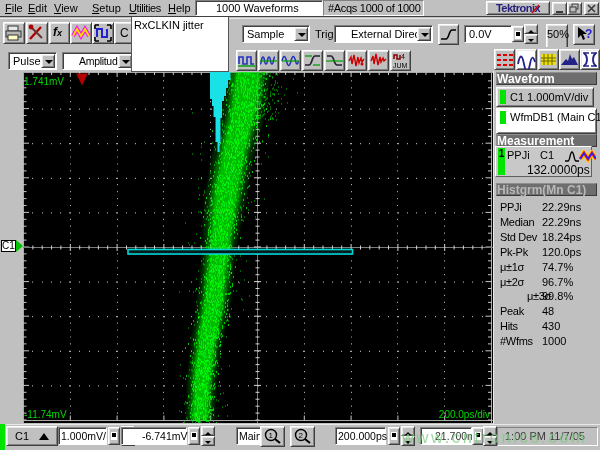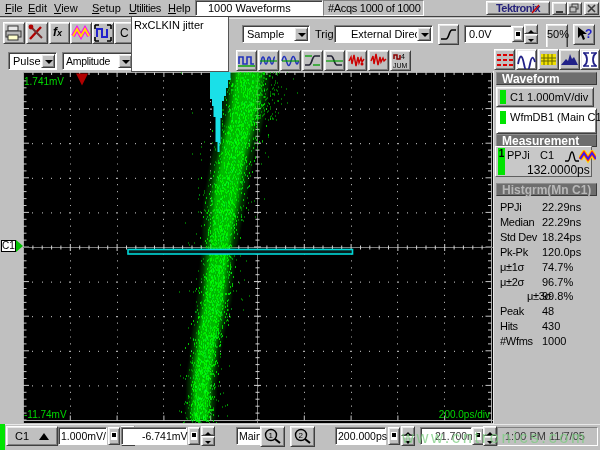--- a/index.html
+++ b/index.html
@@ -1,39 +1,39 @@
 <!DOCTYPE html>
 <html><head><meta charset="utf-8"><style>
 *{margin:0;padding:0;box-sizing:border-box}
 body{width:600px;height:450px;background:#c0c0c0;font-family:"Liberation Sans",sans-serif;position:relative;overflow:hidden;font-size:11px;color:#000}
 .abs{position:absolute}
 .btn{position:absolute;background:#c0c0c0;border:1px solid;border-color:#fff #404040 #404040 #fff;box-shadow:inset 1px 1px 0 #e8e8e8,inset -1px -1px 0 #808080}
 .sunk{position:absolute;background:#fff;border:1px solid;border-color:#808080 #fff #fff #808080;box-shadow:inset 1px 1px 0 #404040}
 .sunkg{position:absolute;background:#c0c0c0;border:1px solid;border-color:#808080 #fff #fff #808080}
-.hdr{position:absolute;left:496px;width:101px;height:13px;background:#6e6e6e;color:#fff;font-weight:bold;font-size:12px;line-height:13px;padding-left:5px;border:1px solid;border-color:#8f8f8f #3a3a3a #3a3a3a #8f8f8f}
+.hdr{position:absolute;left:496px;width:101px;height:13px;background:#6e6e6e;color:#fff;font-weight:bold;font-size:12px;line-height:13px;border:1px solid;border-color:#8f8f8f #3a3a3a #3a3a3a #8f8f8f}
 .cmb .ar{position:absolute;right:1px;top:1px;bottom:1px;width:14px;background:#c0c0c0;border:1px solid;border-color:#fff #404040 #404040 #fff;box-shadow:inset 1px 1px 0 #e8e8e8,inset -1px -1px 0 #808080}
 .ar:after{content:"";position:absolute;left:3px;top:5px;border:4px solid transparent;border-top:4px solid #000}
 .spin{position:absolute;width:14px}
 .spin div{position:absolute;left:0;width:14px;height:50%;background:#c0c0c0;border:1px solid;border-color:#fff #404040 #404040 #fff;box-shadow:inset 1px 1px 0 #e8e8e8,inset -1px -1px 0 #808080}
 .spin .dn{top:50%}
 .spin .up:after{content:"";position:absolute;left:3px;top:2px;border:3px solid transparent;border-bottom:3px solid #000}
 .spin .dn:after{content:"";position:absolute;left:3px;top:4px;border:3px solid transparent;border-top:3px solid #000}
 .kp{position:absolute;width:12px;height:18px;background:#c0c0c0;border:1px solid;border-color:#fff #404040 #404040 #fff;box-shadow:inset 1px 1px 0 #e8e8e8,inset -1px -1px 0 #808080}
 .kp:after{content:"";position:absolute;left:2px;top:4px;width:6px;height:8px;background:#000;box-shadow:inset 1px 1px 0 #fff, inset -1px -3px 0 #fff}
 .gb{position:absolute;background:#00e400}
 </style></head><body>
 
 <div class="abs" style="left:0;top:0;width:600px;height:17px;background:#c0c0c0;border-bottom:1px solid #404040"></div>
 <div class="abs" style="left:5px;top:2px"><u>F</u>ile</div>
 <div class="abs" style="left:28px;top:2px"><u>E</u>dit</div>
 <div class="abs" style="left:54px;top:2px"><u>V</u>iew</div>
 <div class="abs" style="left:92px;top:2px"><u>S</u>etup</div>
 <div class="abs" style="left:129px;top:2px;letter-spacing:-0.4px"><u>U</u>tilities</div>
 <div class="abs" style="left:168px;top:2px"><u>H</u>elp</div>
-<div class="sunk" style="left:195px;top:0;width:128px;height:16px;line-height:15px;padding-left:12px;background:#fff">1000 Waveforms</div>
+<div class="sunk" style="left:195px;top:0;width:128px;height:16px;line-height:15px;padding-left:20px;background:#fff">1000 Waveforms</div>
 <div class="sunkg" style="left:323px;top:0;width:101px;height:16px;line-height:15px;padding-left:4px;white-space:nowrap;overflow:hidden;letter-spacing:-0.3px">#Acqs 1000 of 1000</div>
 <div class="btn" style="left:486px;top:1px;width:64px;height:14px;text-align:center">
   <span style="color:#26227a;font-weight:bold;font-size:11px;line-height:12px;letter-spacing:-0.5px">Tektronix</span>
   <svg width="64" height="14" style="position:absolute;left:0;top:0">
       <path d="M45 11 L52 3" stroke="#cc0000" stroke-width="1.4" fill="none"></path>
     </svg>
 </div>
 <div class="btn" style="left:552px;top:2px;width:15px;height:13px">
     <div class="abs" style="left:3px;top:8px;width:7px;height:2px;background:#3a3a3a"></div>
   </div>
@@ -103,21 +103,21 @@
 <div class="btn" style="left:546px;top:24px;width:22px;height:31px;text-align:center;line-height:19px">50%</div>
 <div class="btn" style="left:573px;top:24px;width:22px;height:21px">
  <svg width="20" height="19">
       <path d="M4 2 L4 13 L7 10 L9 15 L11 14 L9 9 L13 9 Z" fill="#000"></path>
       <text x="11" y="13" font-size="12" font-weight="bold" fill="#2222cc">?</text>
     </svg>
 </div>
 
 <div class="abs" style="left:0;top:47px;width:600px;height:25px;background:#c0c0c0"></div>
 <div class="sunk cmb" style="left:8px;top:52px;width:49px;height:18px;line-height:16px;padding-left:4px">Pulse<div class="ar"></div></div>
-<div class="sunk cmb" style="left:62px;top:52px;width:72px;height:18px;line-height:16px;padding-left:3px;font-size:10.5px;letter-spacing:-0.3px">Amplitude<div class="ar"></div></div>
+<div class="sunk cmb" style="left:62px;top:52px;width:72px;height:18px;line-height:16px;padding-left:16px;font-size:10.5px;letter-spacing:-0.3px">Amplitude<div class="ar"></div></div>
 <div class="btn" style="left:236px;top:50px;width:21px;height:21px"><svg width="19" height="19">
       <path d="M2 13 v-7 h4 v7 h4 v-7 h4 v7 h3" stroke="#2233bb" stroke-width="1.6" fill="none"></path>
       <line x1="1" y1="15" x2="18" y2="15" stroke="#00a000" stroke-width="1.4"></line>
     </svg></div>
 <div class="btn" style="left:258px;top:50px;width:21px;height:21px"><svg width="19" height="19">
       <path d="M1 13 c2 0 1-7 3-7 c2 0 1 7 3 7 c2 0 1-7 3-7 c2 0 1 7 3 7 c2 0 1-7 3-7" stroke="#2233bb" stroke-width="1.6" fill="none"></path>
       <line x1="1" y1="10" x2="18" y2="10" stroke="#00a000" stroke-width="1.2"></line>
     </svg></div>
 <div class="btn" style="left:280px;top:50px;width:21px;height:21px"><svg width="19" height="19">
       <path d="M1 10 c1.5-6 3-6 4.5 0 c1.5 6 3 6 4.5 0 c1.5-6 3-6 4.5 0 c1 4 2 4 3 0" stroke="#2233bb" stroke-width="1.5" fill="none"></path>

